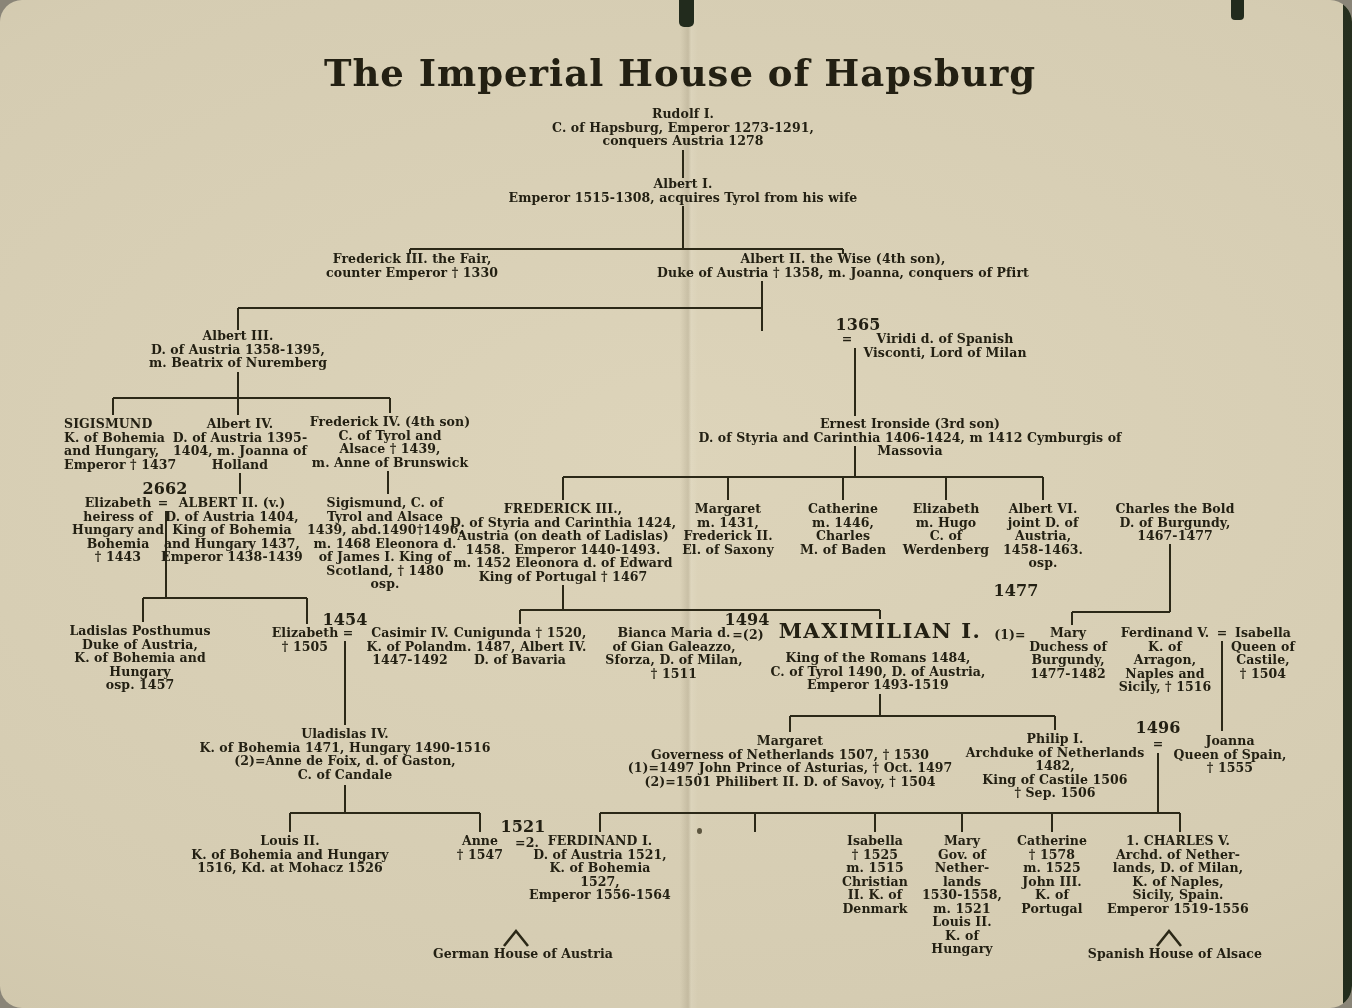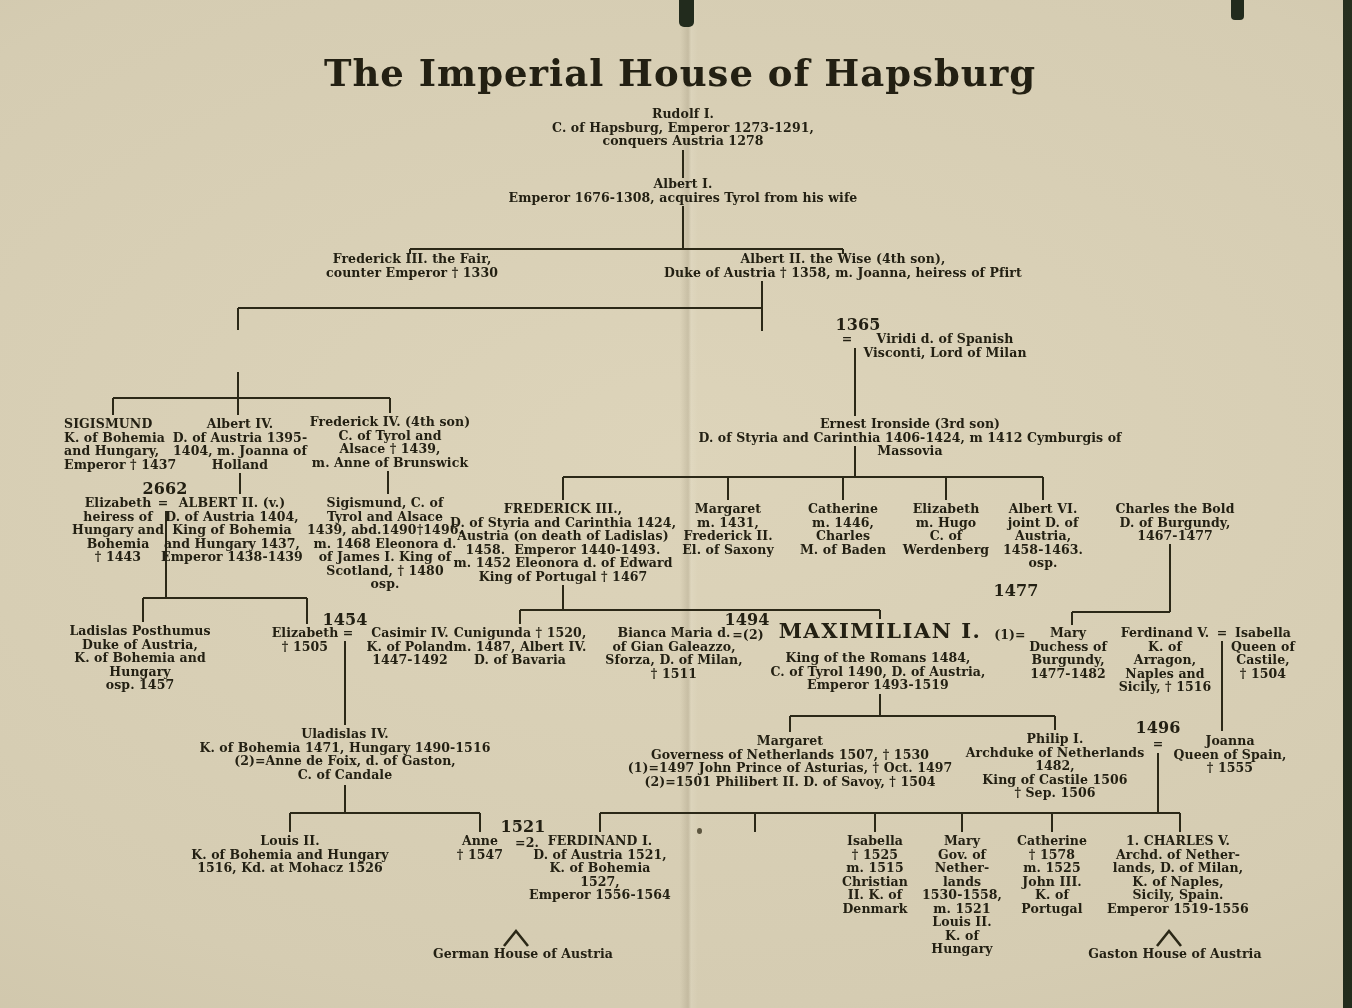--- a/index.html
+++ b/index.html
@@ -3,20 +3,21 @@
 <meta charset="utf-8">
 <style>
   * { margin:0; padding:0; box-sizing:border-box; }
   html,body { background:#8a8578; }
   .page {
     position:relative; width:1352px; height:1008px; overflow:hidden;
     background: radial-gradient(130% 100% at 50% 45%, #ddd4ba 0%, #d5ccb2 55%, #c6bc9f 100%);
     font-family:"DejaVu Serif", serif;
     font-weight:700;
     color:#232013;
+    border-radius:22px;
   }
   .node {
     position:absolute;
     white-space:pre-line;
     text-align:center;
     font-size:12.5px;
     line-height:13.5px;
     letter-spacing:0.1px;
     transform:translateX(-50%);
   }
@@ -115,27 +116,30 @@
       <polyline points="1157,946 1169,931 1181,946"></polyline>
     </g>
   </svg>
 
   <div class="node title" style="left:680px;top:52px">The Imperial House of Hapsburg</div>
 
   <div class="node" style="left:683px;top:107px">Rudolf I.
 C. of Hapsburg, Emperor 1273-1291,
 conquers Austria 1278</div>
   <div class="node" style="left:683px;top:177px">Albert I.
-Emperor 1676-1308, acquires Tyrol from his wife</div>
+Emperor 1515-1308, acquires Tyrol from his wife</div>
 
   <div class="node" style="left:412px;top:252px">Frederick III. the Fair,
 counter Emperor † 1330</div>
   <div class="node" style="left:843px;top:252px">Albert II. the Wise (4th son),
-Duke of Austria † 1358, m. Joanna, heiress of Pfirt</div>
-
+Duke of Austria † 1358, m. Joanna, conquers of Pfirt</div>
+
+  <div class="node" style="left:238px;top:329px">Albert III.
+D. of Austria 1358-1395,
+m. Beatrix of Nuremberg</div>
   <div class="node lbl" style="left:858px;top:318px">1365</div>
   <div class="node" style="left:847px;top:332px">=</div>
   <div class="node" style="left:945px;top:332px">Viridi d. of Spanish
 Visconti, Lord of Milan</div>
 
   <div class="node left" style="left:64px;top:417px">SIGISMUND
 K. of Bohemia
 and Hungary,
 Emperor † 1437</div>
   <div class="node" style="left:240px;top:417px">Albert IV.
@@ -290,20 +294,20 @@
 K. of
 Portugal</div>
   <div class="node" style="left:1178px;top:834px">1. CHARLES V.
 Archd. of Nether-
 lands, D. of Milan,
 K. of Naples,
 Sicily, Spain.
 Emperor 1519-1556</div>
 
   <div class="node" style="left:523px;top:947px">German House of Austria</div>
-  <div class="node" style="left:1175px;top:947px">Gaston House of Austria</div>
+  <div class="node" style="left:1175px;top:947px">Spanish House of Alsace</div>
 
   <div class="ink-dot"></div>
   <div class="mark-top-center"></div>
   <div class="mark-top-right"></div>
   <div class="edge-right"></div>
 
 </div>
 
 </body></html>

